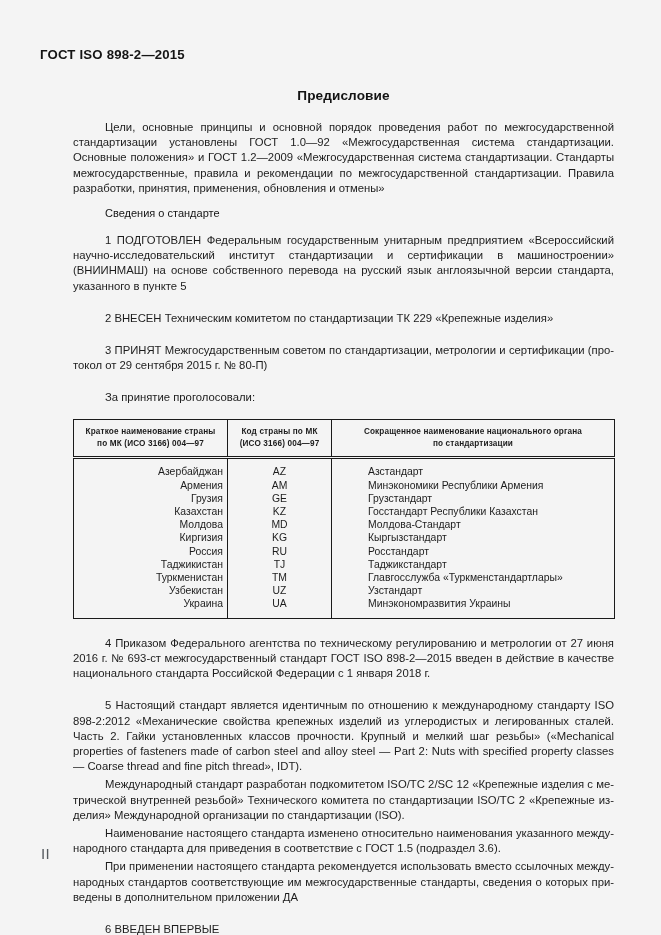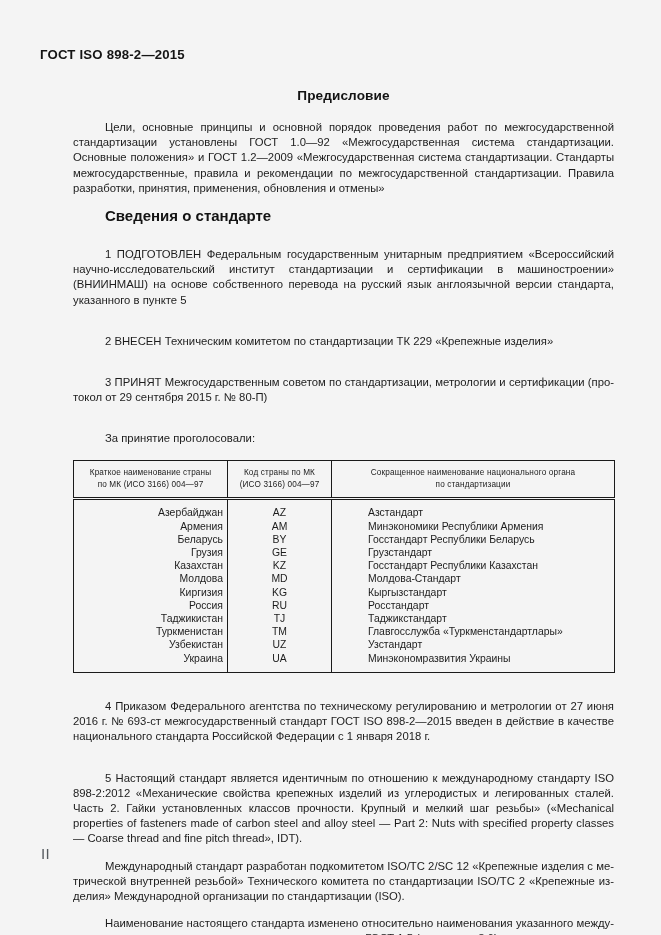--- a/index.html
+++ b/index.html
@@ -46,35 +46,35 @@
   .title {
     text-align: center;
     font-size: 13.6px;
     font-weight: bold;
     margin: 0 0 17px 0;
     letter-spacing: 0.1px;
     color: #131313;
   }
 
   p.body-par {
-    margin: 12px 0 0 0;
+    margin: 3px 0 0 0;
     font-size: 11.3px;
     line-height: 15.2px;
     text-align: justify;
     text-indent: 32px;
     color: #1c1c1c;
     hyphens: manual;
   }
 
   .gap-lg { height: 14px; }
   .gap-md { height: 11px; }
 
   .subhead {
-    font-size: 15px;
-    font-weight: bold;
+    font-size: 11px;
+    font-weight: normal;
     margin: 0;
     padding-left: 32px;
     color: #131313;
   }
 
   
   .vote-table-wrap {
     margin-top: 13px;
     width: 541px;
   }
@@ -88,21 +88,21 @@
   table.vote-table td {
     border-left: 1px solid #1a1a1a;
     border-right: 1px solid #1a1a1a;
     padding: 0;
     vertical-align: middle;
   }
   table.vote-table thead th {
     border-top: 1px solid #1a1a1a;
     border-bottom: 3px double #1a1a1a;
     font-size: 8.2px;
-    font-weight: normal;
+    font-weight: bold;
     text-align: center;
     line-height: 12.4px;
     padding: 6px 4px 6px 4px;
     color: #1c1c1c;
     letter-spacing: 0.15px;
   }
   table.vote-table tbody tr:first-child td { padding-top: 6px; }
   table.vote-table tbody tr:last-child td { padding-bottom: 7px; }
   table.vote-table tbody td {
     font-size: 10.4px;
@@ -194,25 +194,20 @@
             <td class="c-country">Азербайджан</td>
             <td class="c-code">AZ</td>
             <td class="c-body">Азстандарт</td>
           </tr>
           <tr>
             <td class="c-country">Армения</td>
             <td class="c-code">AM</td>
             <td class="c-body">Минэкономики Республики Армения</td>
           </tr>
           <tr>
-            <td class="c-country">Беларусь</td>
-            <td class="c-code">BY</td>
-            <td class="c-body">Госстандарт Республики Беларусь</td>
-          </tr>
-          <tr>
             <td class="c-country">Грузия</td>
             <td class="c-code">GE</td>
             <td class="c-body">Грузстандарт</td>
           </tr>
           <tr>
             <td class="c-country">Казахстан</td>
             <td class="c-code">KZ</td>
             <td class="c-body">Госстандарт Республики Казахстан</td>
           </tr>
           <tr>

